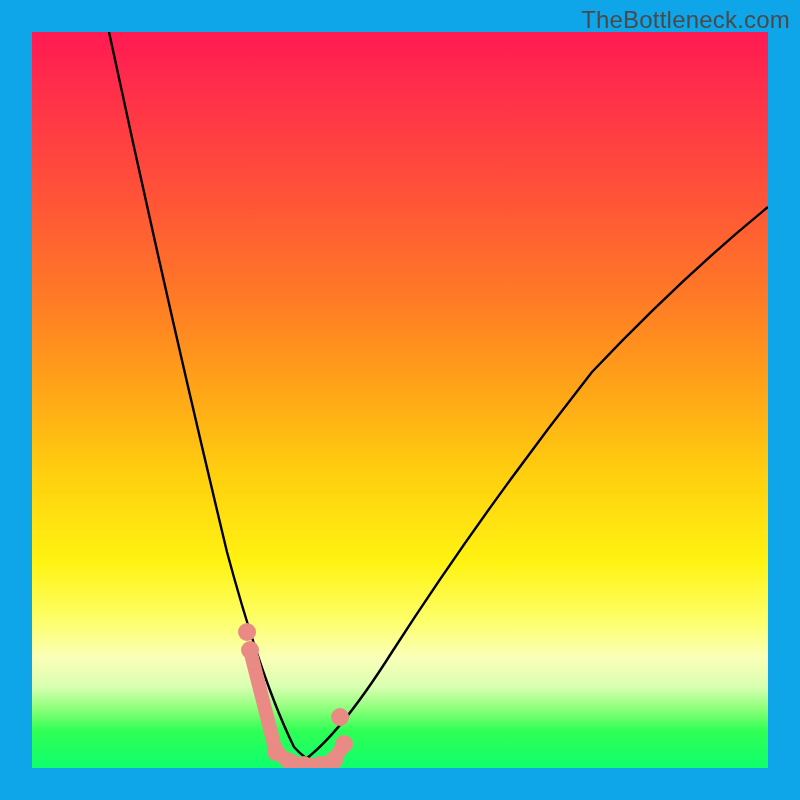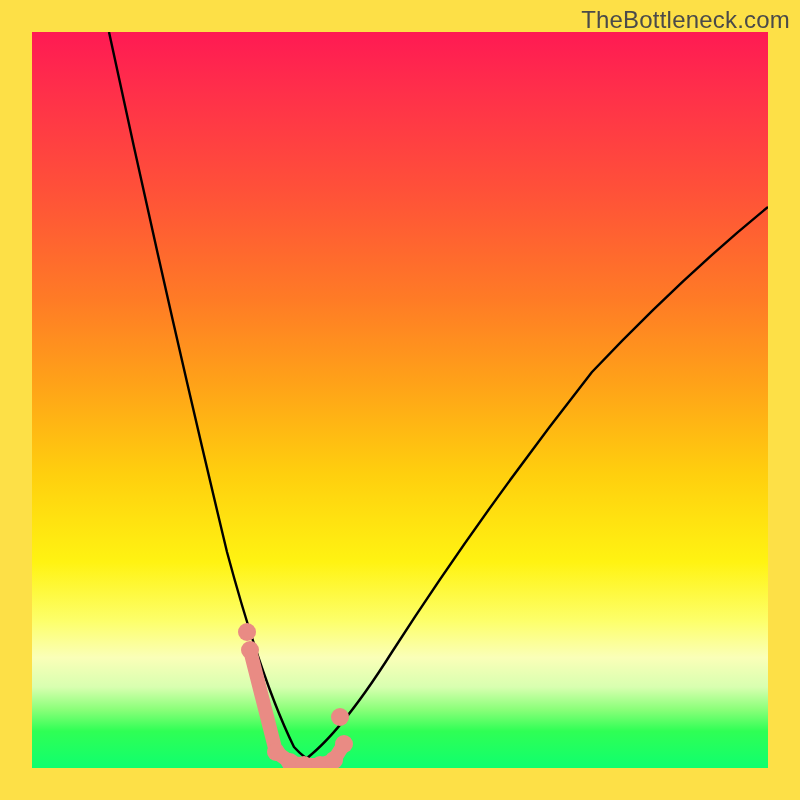--- a/index.html
+++ b/index.html
@@ -7,21 +7,21 @@
     padding: 0;
     width: 800px;
     height: 800px;
     background: #000;
     overflow: hidden;
     font-family: Arial, Helvetica, sans-serif;
   }
   .frame {
     position: absolute;
     inset: 0;
-    background: #fde047;
+    background: #0ea5e9;
     text-align: right;
   }
   .plot {
     position: absolute;
     left: 32px;
     top: 32px;
     width: 736px;
     height: 736px;
     overflow: hidden;
   }

